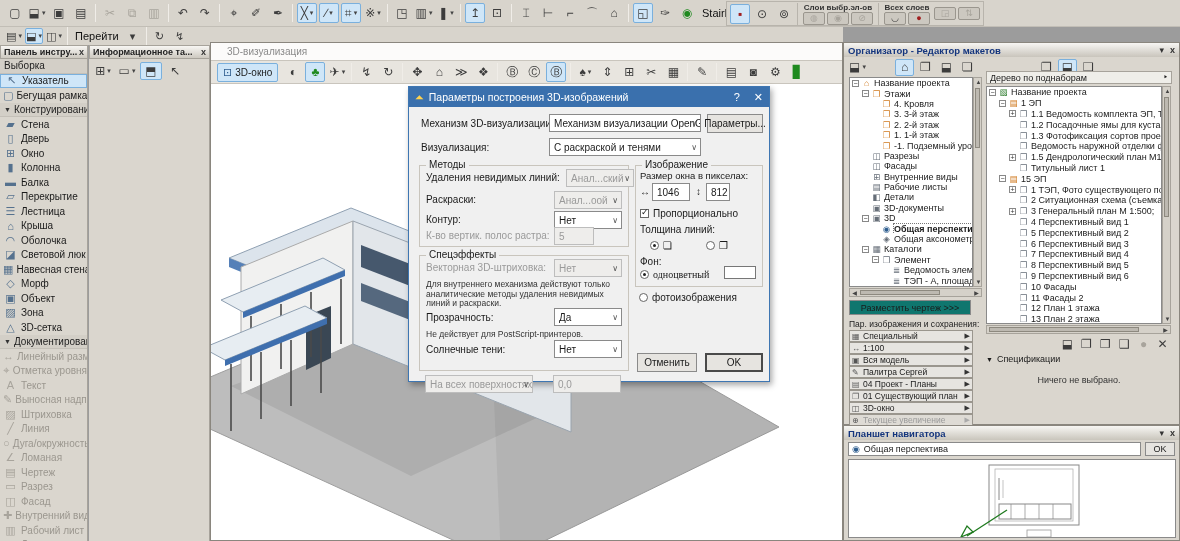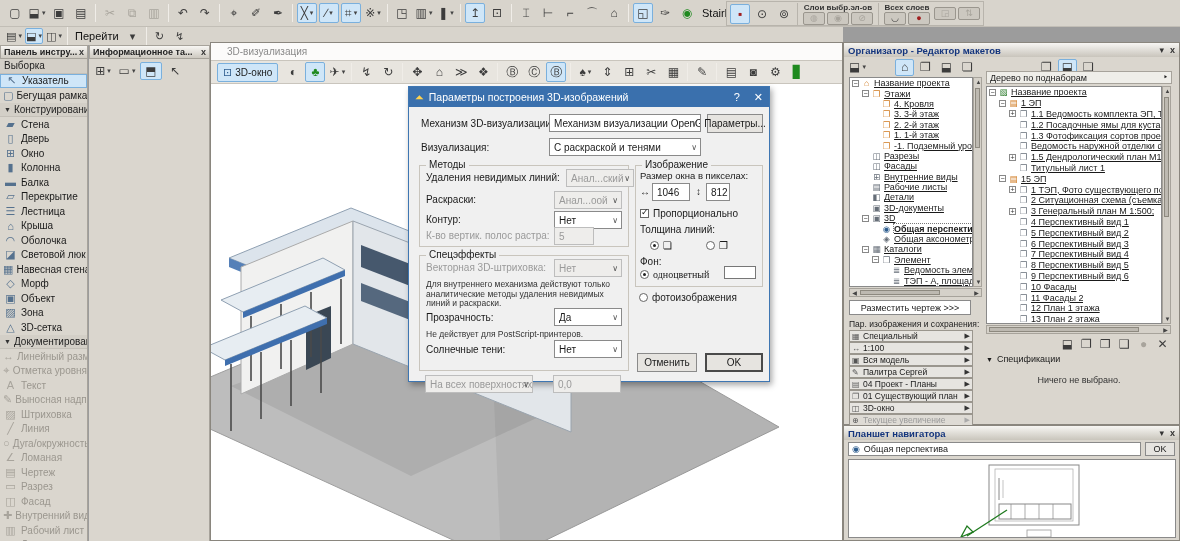--- a/index.html
+++ b/index.html
@@ -79,27 +79,27 @@
   .org-head .wbtn { margin-left:auto; font-size:9px; color:#333; } .org-head .wbtn2 { margin-left:6px; font-size:9px; color:#333; }
   .org-tools { height:20px; display:flex; align-items:center; padding:0 3px; }
   .org-tools .tbtn { height:17px; min-width:19px; }
   .tree { position:absolute; background:#fff; border:1px solid #8a8a8a; overflow:hidden; font-size:9px; }
   .trow { display:flex; align-items:center; white-space:nowrap; overflow:hidden; }
   .tree-l .trow { height:10.4px; } .tree-r .trow { height:10.8px; }
   .texp { width:7px; height:7px; border:1px solid #888; font-size:7px; line-height:5px; text-align:center; color:#333; background:#fff; margin-right:2px; flex:none; }
   .texp.hid { visibility:hidden; }
   .tico { width:11px; flex:none; text-align:center; margin-right:2px; font-size:8.5px; }
   .ic-o { color:#d07a1f; } .ic-g { color:#666e78; } .ic-b { color:#2d5d8f; } .ic-grn { color:#2f7d2f; }
-  .ttxt { overflow:hidden;text-decoration:underline; }
+  .ttxt { overflow:hidden; }
   .trow.tsel .ttxt { font-weight:bold; outline:1px dotted #777; }
   .sbar-v { position:absolute; width:9px; background:#d5d1c9; border:1px solid #a7a39b; }
   .sbar-h { position:absolute; height:9px; background:#d5d1c9; border:1px solid #a7a39b; }
   .sthumb { position:absolute; background:#bdb9b1; border:1px solid #8d897f; }
   .sarr { position:absolute; font-size:6px; color:#444; line-height:8px; text-align:center; width:9px; }
-  .place-btn { position:absolute; left:5px; top:257px; width:122px; height:15px; background:#ffffff; border:1px solid #8a8a8a; font-size:9px; display:flex; align-items:center; justify-content:center; }
+  .place-btn { position:absolute; left:5px; top:257px; width:122px; height:15px; background:#0f766e; border:1px solid #8a8a8a; font-size:9px; display:flex; align-items:center; justify-content:center; }
   .par-label { position:absolute; left:5px; top:276px; font-size:8.5px; color:#222; }
   .prows { position:absolute; left:5px; top:287px; width:124px; }
   .prow { height:12px; display:flex; align-items:center; background:#e6e4e0; border:1px solid #9a968e; margin-bottom:0px; font-size:8.5px; padding:0 2px; }
   .prow .pg { width:11px; color:#555; font-size:8px; } .prow .pt { flex:1; overflow:hidden; white-space:nowrap; } .prow .pa { font-size:7px; color:#333; }
   .prow.dis { color:#9a9a9a; background:#dedbd5; } .prow.dis .pa { color:#aaa; }
   .subset-head { position:absolute; left:142px; top:28px; width:186px; height:13px; background:#efeee9; border:1px solid #a7a39b; font-size:9px; display:flex; align-items:center; padding:0 3px; }
   .subset-head .ar { margin-left:auto; font-size:8px; }
   .spec-icons { position:absolute; left:142px; top:293px; width:186px; display:flex; justify-content:flex-end; }
   .spec-icons .tbtn { height:15px; min-width:17px; }
   .spec-head { position:absolute; left:142px; top:311px; width:186px; font-size:9px; display:flex; align-items:center; }

